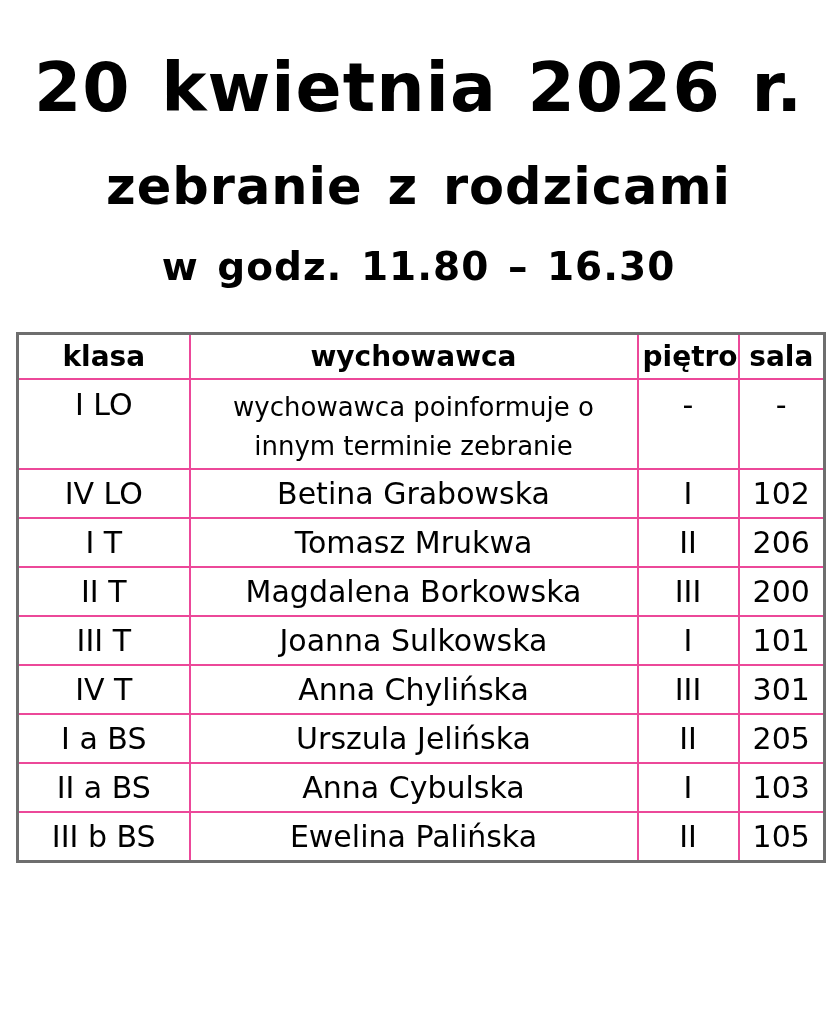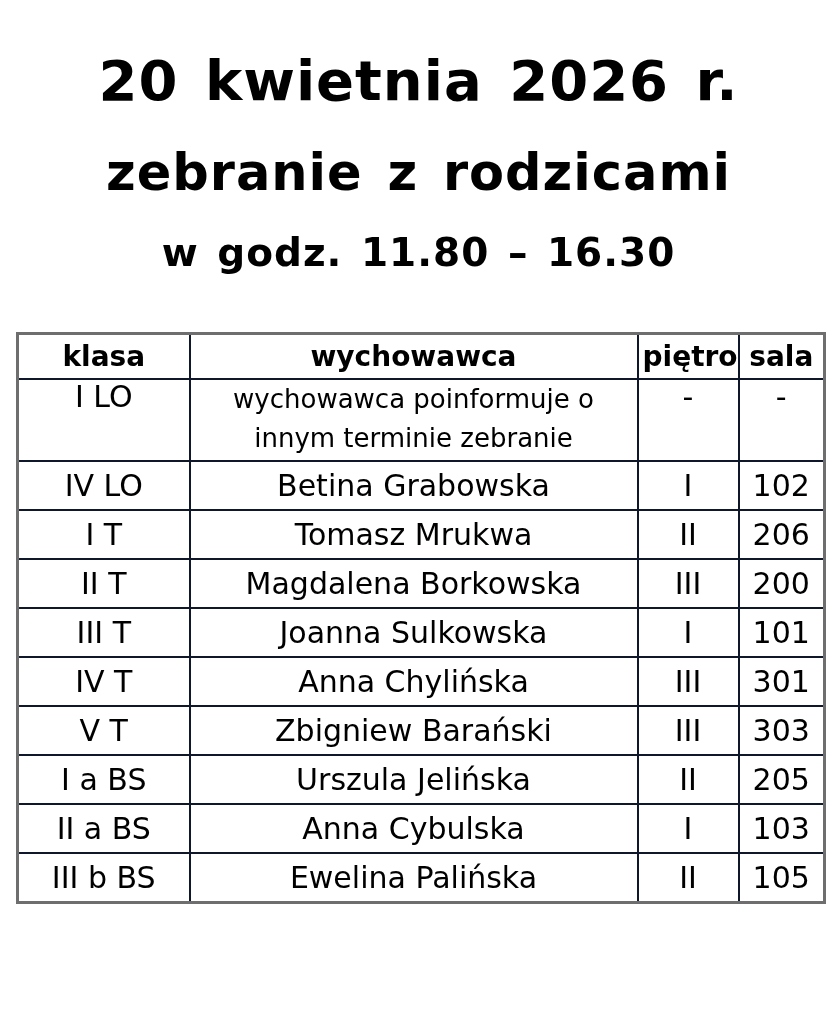--- a/index.html
+++ b/index.html
@@ -17,21 +17,21 @@
     overflow: hidden;
   }
   .title-block {
     position: absolute;
     top: 48px;
     left: 0;
     width: 837px;
     text-align: center;
   }
   .title-date {
-    font-size: 56px;
+    font-size: 68px;
     font-weight: 700;
     letter-spacing: 1px;
     word-spacing: 6px;
     margin: 0 0 30px 0;
   }
   .title-event {
     font-size: 51px;
     font-weight: 700;
     letter-spacing: 1px;
     word-spacing: 6px;
@@ -49,21 +49,21 @@
     top: 332px;
     left: 16px;
     width: 807px;
     border-collapse: collapse;
     table-layout: fixed;
     background: #ffffff;
     border: 3px solid #6e6e6e;
   }
   table.schedule th,
   table.schedule td {
-    border: 2px solid #0f172a;
+    border: 2px solid #ec4899;
     text-align: center;
     vertical-align: middle;
     padding: 0 4px;
     overflow: hidden;
     white-space: pre-line;
   }
   table.schedule th {
     font-size: 28px;
     font-weight: 700;
     height: 43px;
@@ -74,20 +74,21 @@
     height: 47px;
     line-height: 1.1;
   }
   col.c-klasa      { width: 172px; }
   col.c-wychowawca { width: 448px; }
   col.c-pietro     { width: 101px; }
   col.c-sala       { width: 86px;  }
   tr.row-tall td {
     height: 80px;
     vertical-align: top;
+    padding-top: 8px;
   }
   tr.row-tall td.cell-wychowawca {
     font-size: 26px;
     line-height: 1.5;
   }
 </style>
 </head>
 <body>
 
 <div class="page">
@@ -145,26 +146,20 @@
         <td class="cell-pietro">I</td>
         <td class="cell-sala">101</td>
       </tr>
       <tr>
         <td class="cell-klasa">IV T</td>
         <td class="cell-wychowawca">Anna Chylińska</td>
         <td class="cell-pietro">III</td>
         <td class="cell-sala">301</td>
       </tr>
       <tr>
-        <td class="cell-klasa">V T</td>
-        <td class="cell-wychowawca">Zbigniew Barański</td>
-        <td class="cell-pietro">III</td>
-        <td class="cell-sala">303</td>
-      </tr>
-      <tr>
         <td class="cell-klasa">I a BS</td>
         <td class="cell-wychowawca">Urszula Jelińska</td>
         <td class="cell-pietro">II</td>
         <td class="cell-sala">205</td>
       </tr>
       <tr>
         <td class="cell-klasa">II a BS</td>
         <td class="cell-wychowawca">Anna Cybulska</td>
         <td class="cell-pietro">I</td>
         <td class="cell-sala">103</td>

